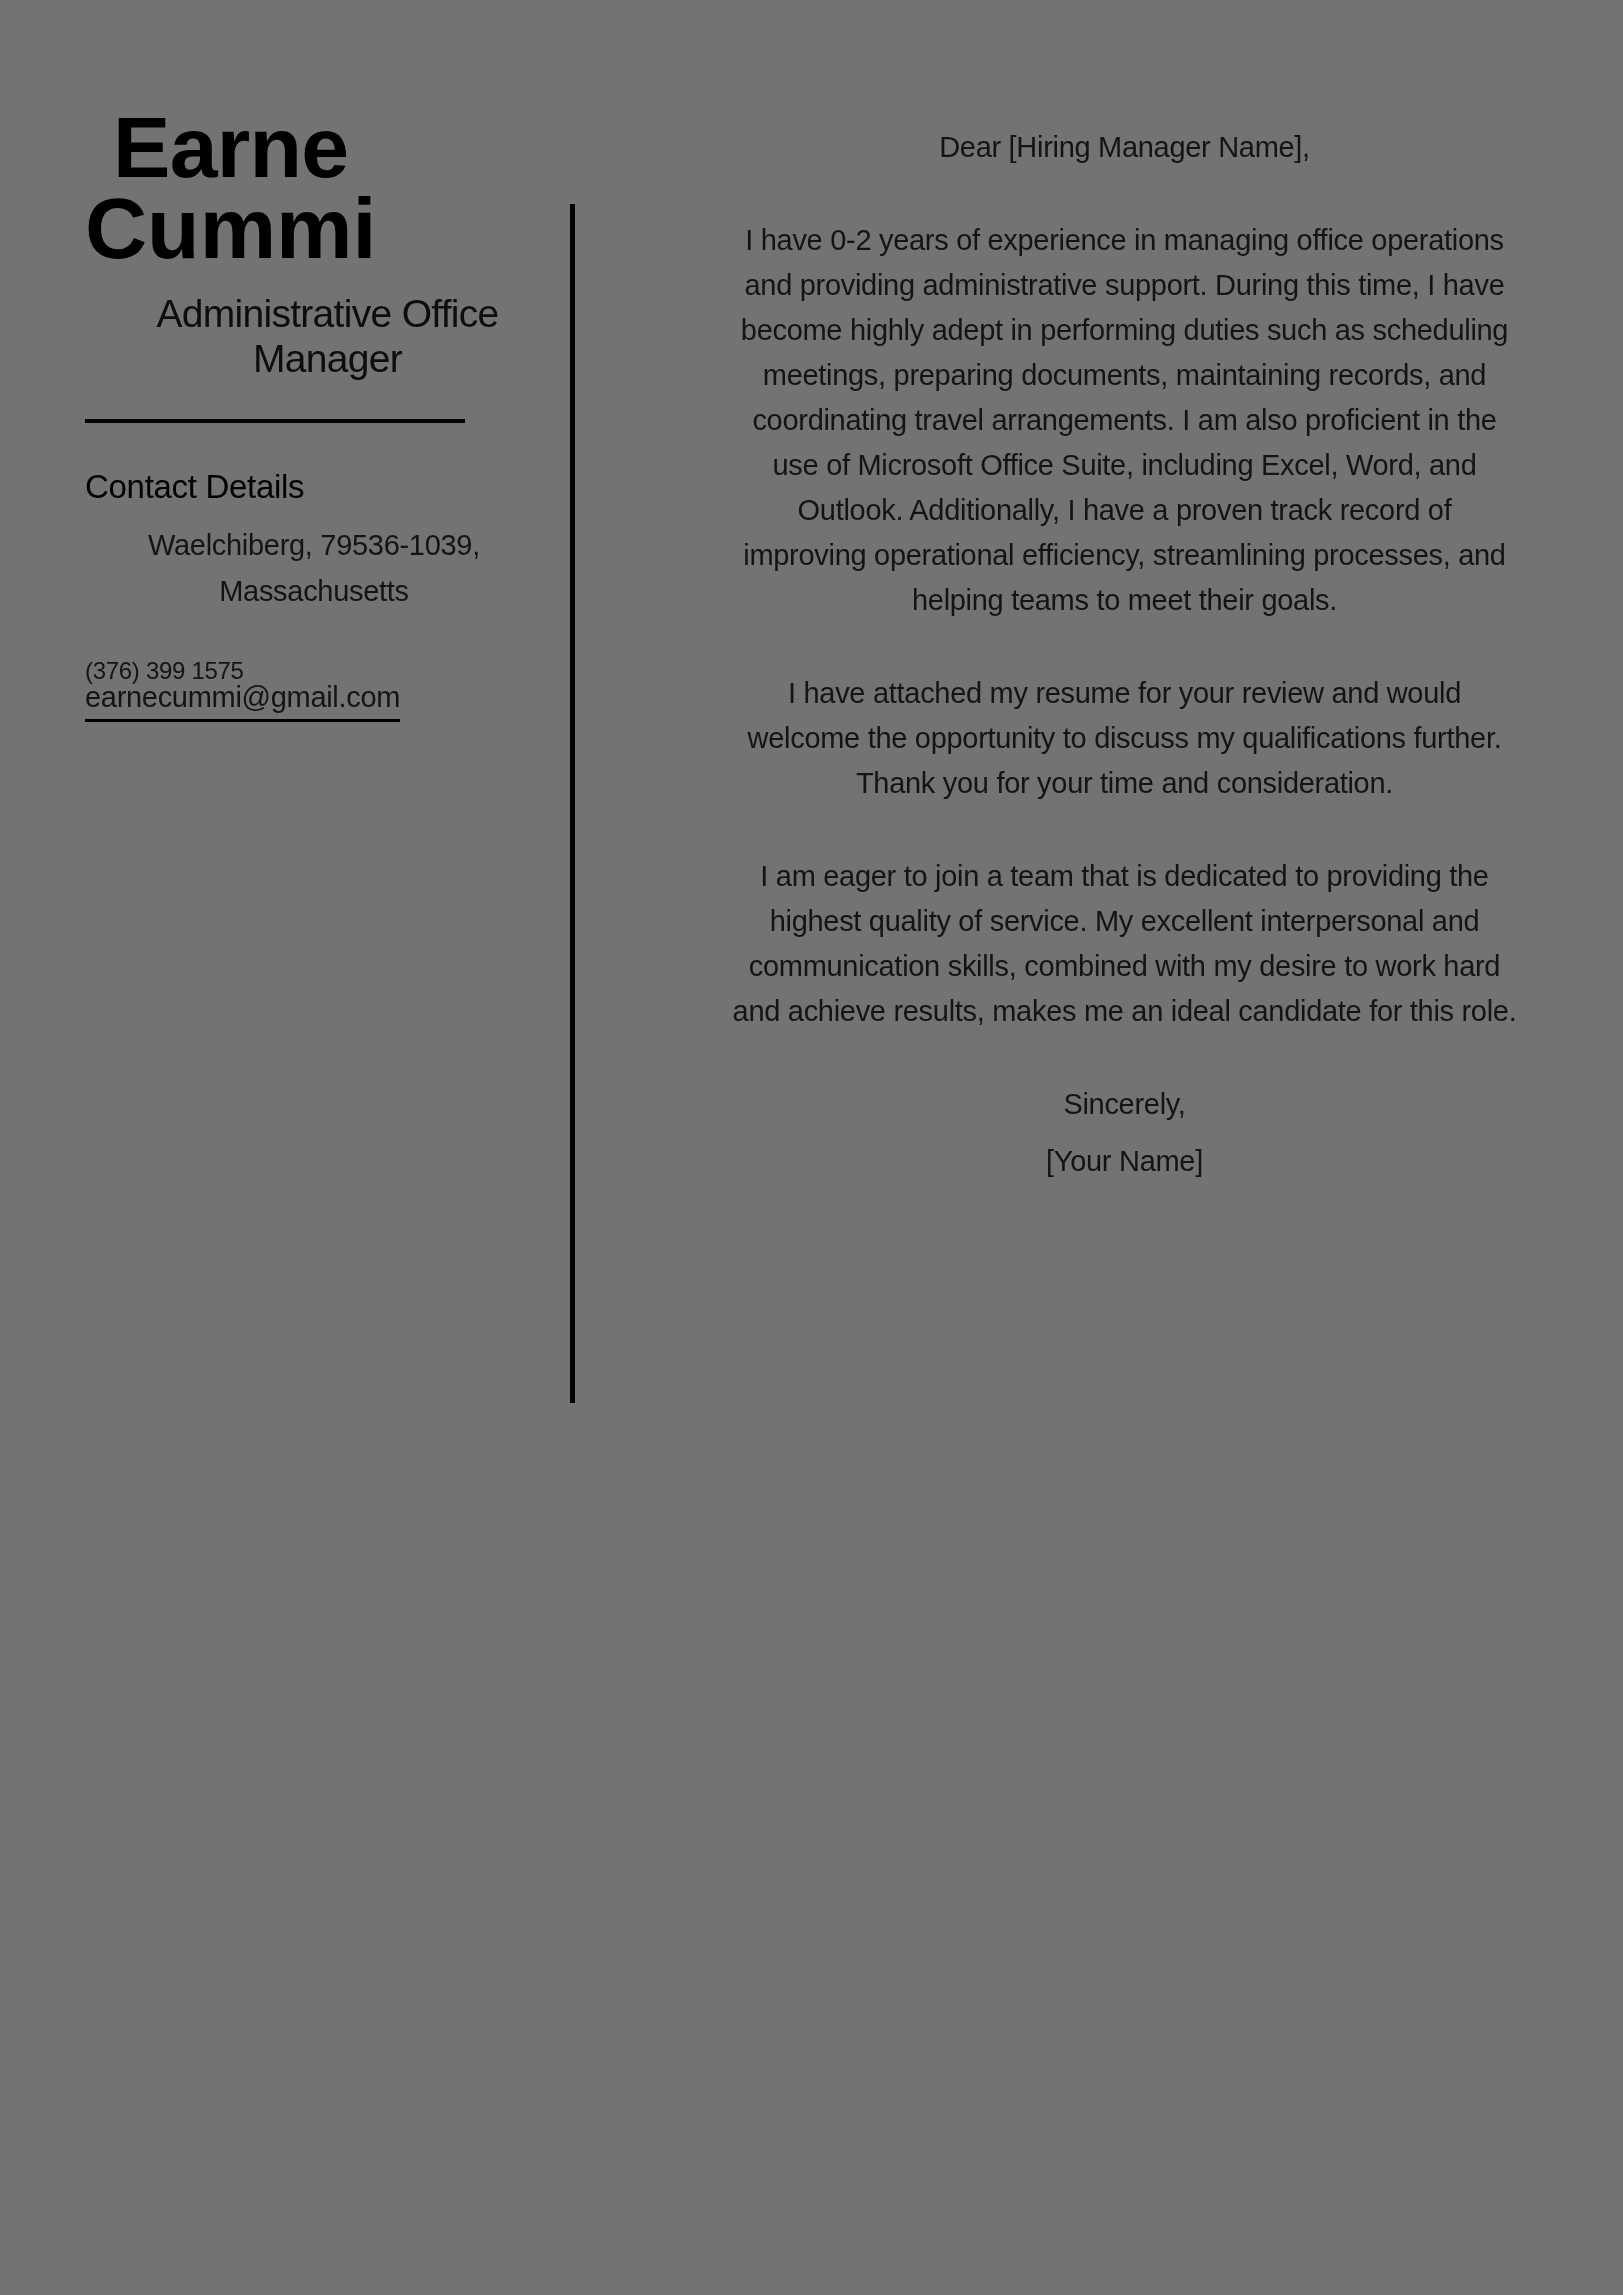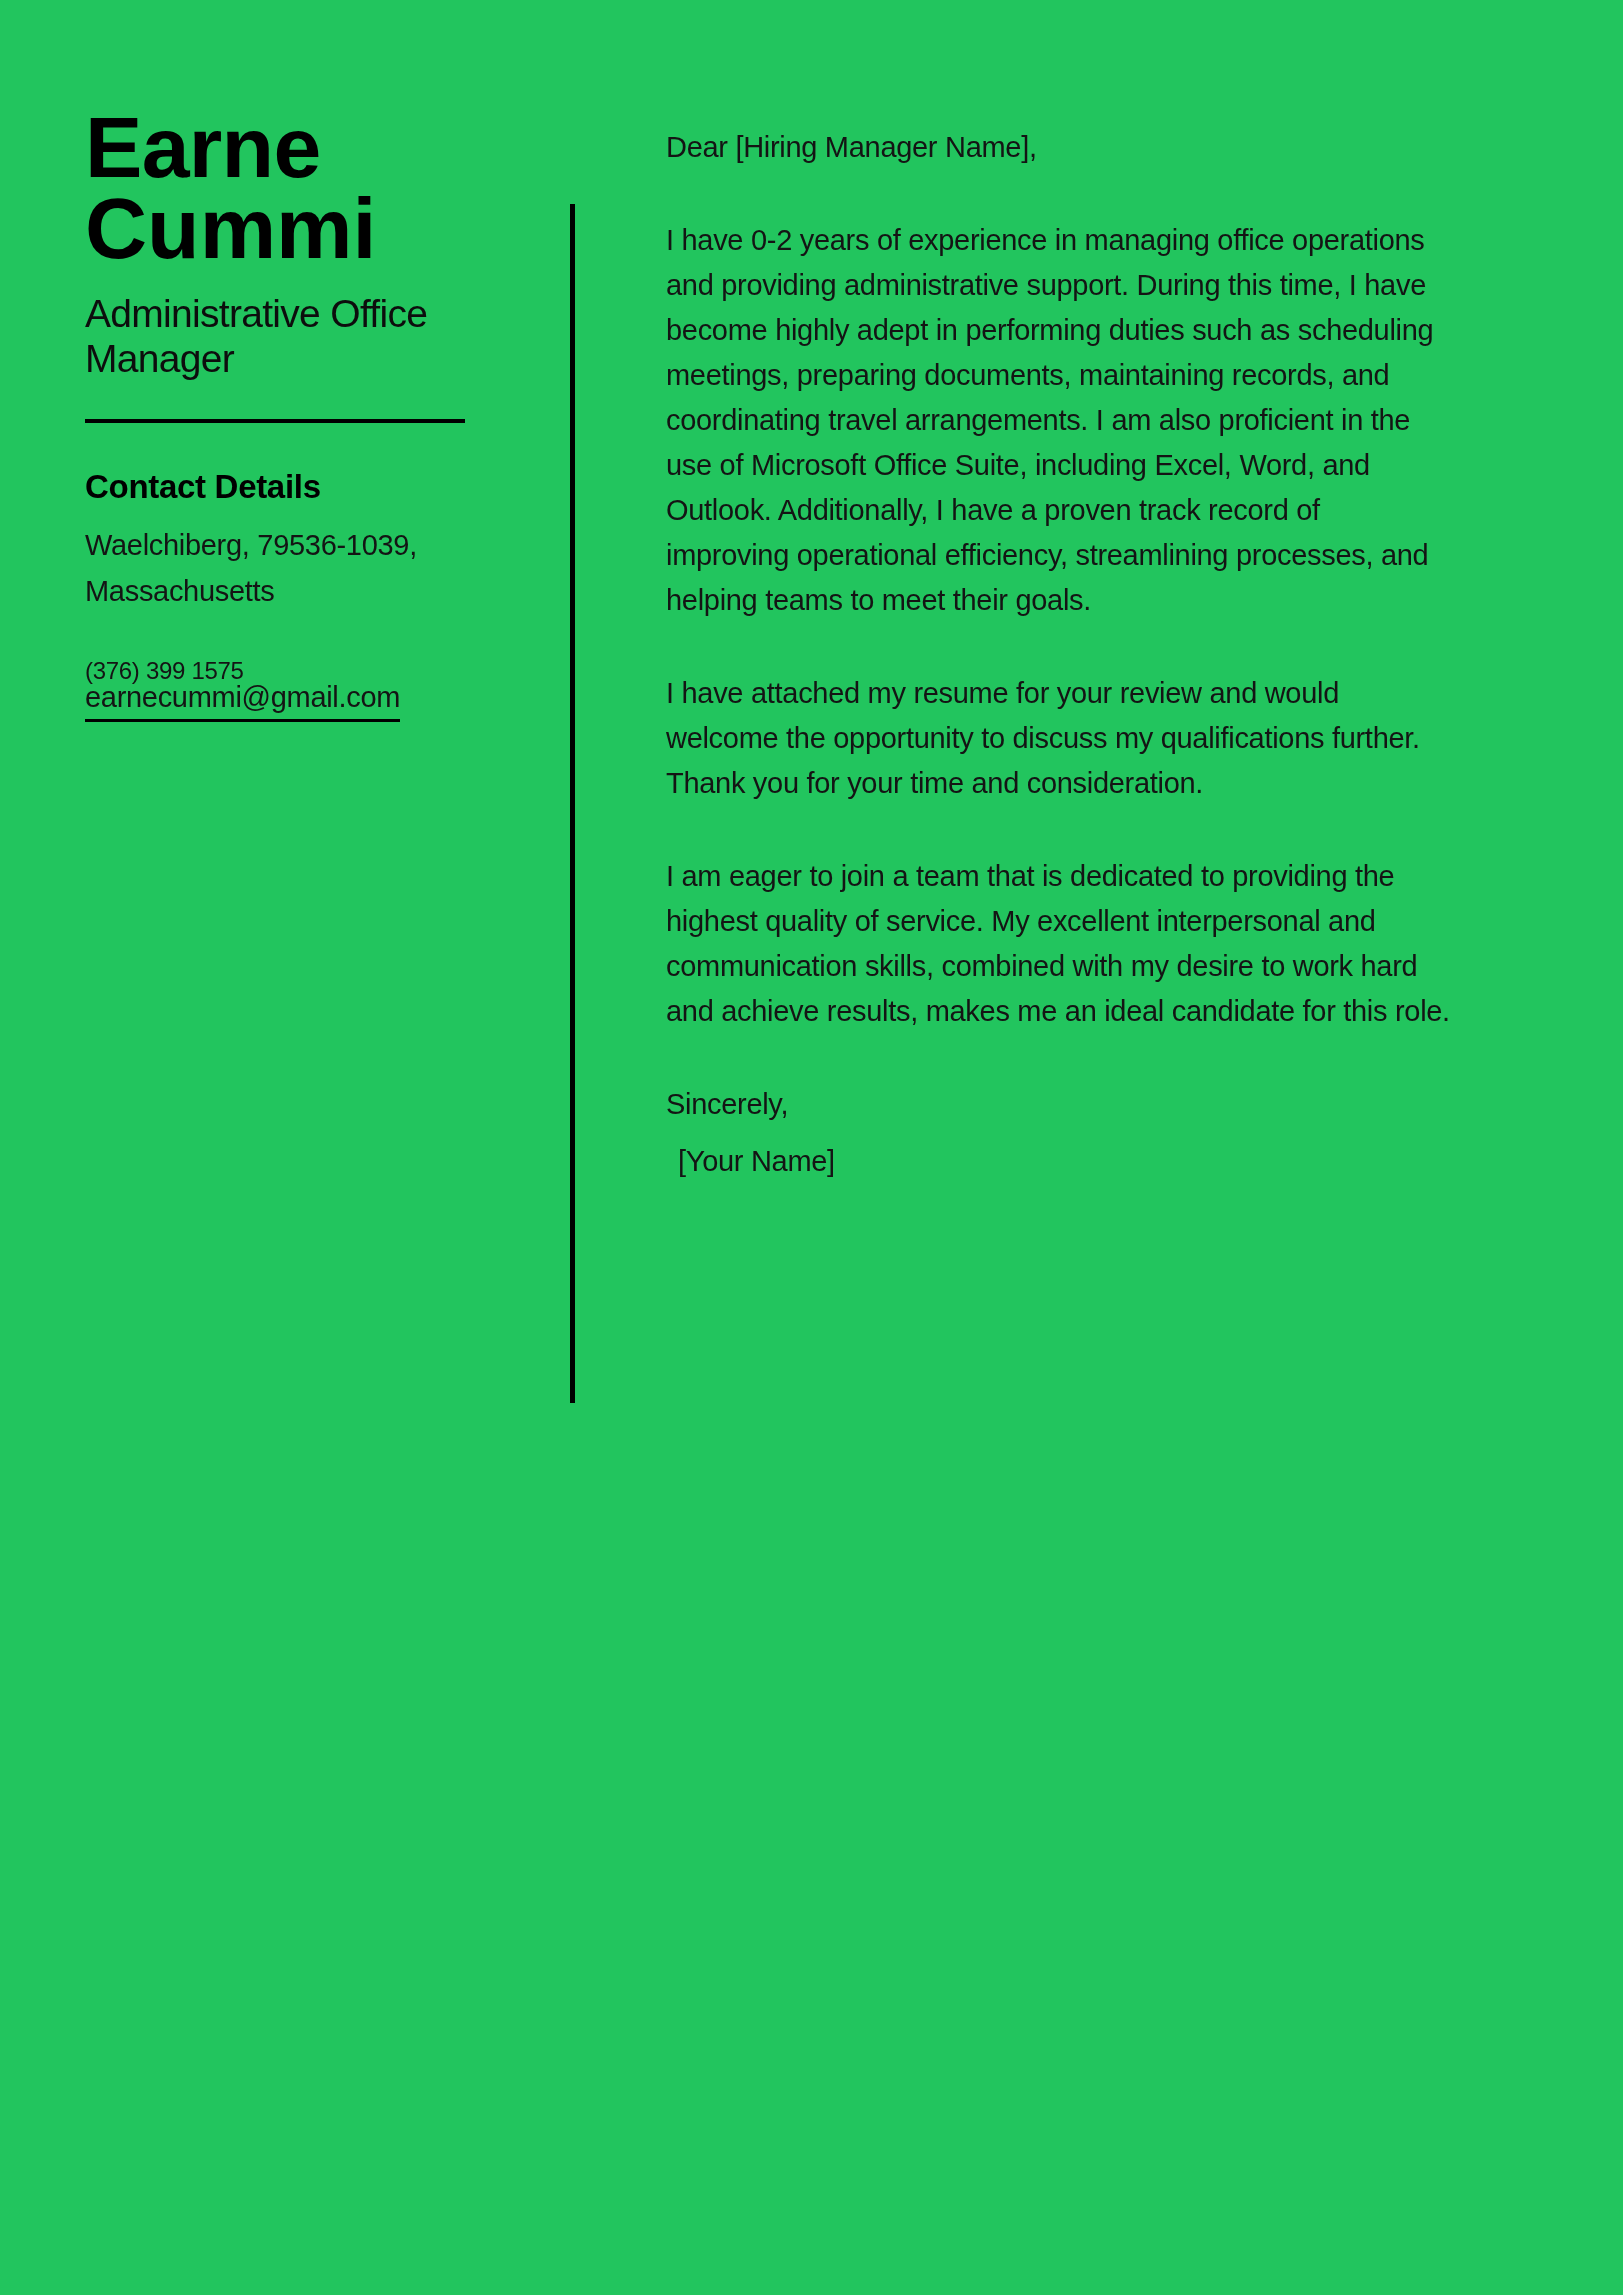--- a/index.html
+++ b/index.html
@@ -6,22 +6,23 @@
   body {
     width: 1623px; height: 2295px;
     background: #ffffff;
     font-family: "Liberation Sans", sans-serif;
     color: #000;
     -webkit-font-smoothing: antialiased;
   }
   .page {
     position: relative;
     width: 1623px; height: 2295px;
-    background: #22c55e;
+    background: #737373;
     overflow: hidden;
+    text-align: center;
   }
 
   
   .name {
     position: absolute; left: 85px; top: 107px;
     font-size: 86px; line-height: 81px; margin: 0;
     color: #000;
   }
   .name .first { display: block; font-weight: 700; letter-spacing: -0.7px; }
   .name .last  { display: block; font-weight: 700; letter-spacing: 0; }
@@ -33,21 +34,21 @@
   }
 
   .rule {
     position: absolute; left: 85px; top: 419px;
     width: 380px; height: 3.9px;
     background: #000; border: none; margin: 0;
   }
 
   .contact-heading {
     position: absolute; left: 85px; top: 464px; margin: 0;
-    font-size: 33px; line-height: 45px; font-weight: 700;
+    font-size: 33px; line-height: 45px; font-weight: 400;
     letter-spacing: -0.3px; color: #000;
   }
 
   .address {
     position: absolute; left: 85px; top: 522px; width: 458px;
     font-size: 29px; line-height: 46px; letter-spacing: -0.3px;
     white-space: pre-line; color: #141414;
   }
   .phone {
     position: absolute; left: 85px; top: 648px;

